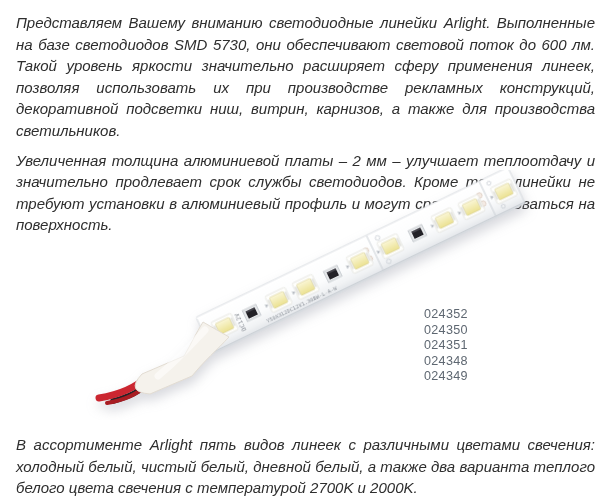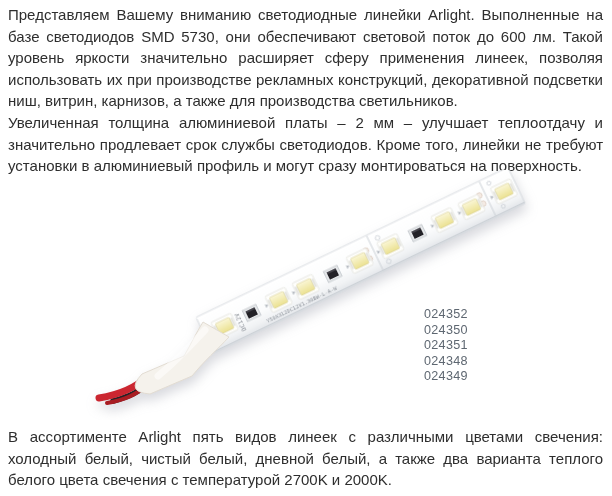--- a/index.html
+++ b/index.html
@@ -2,21 +2,21 @@
 <html lang="ru"><head>
 <meta charset="utf-8">
 <style>
   html,body{margin:0;padding:0;}
   body{
     width:612px;height:496px;position:relative;overflow:hidden;
     background:#ffffff;color:#2e2e2e;
     font-family:"Liberation Sans",sans-serif;
   }
   .copy{position:absolute;left:8px;right:9px;font-size:15px;line-height:21.6px;text-align:justify;}
-  .copy p{margin:0;}
+  .copy p{margin:8px;font-style:italic;}
   #intro{top:4px;}
   #outro{top:426px;}
   .codes{
     position:absolute;left:424px;top:306px;
     font-size:13px;line-height:15.5px;letter-spacing:.3px;
     color:#5e6771;transform:scaleX(.97);transform-origin:left top;
   }
   figure.photo{position:absolute;left:0;top:170px;width:612px;height:250px;margin:0;}
   figure.photo svg{display:block;}
   .photo-shadow{filter:drop-shadow(2px 6px 6px rgba(125,130,145,.30));}

